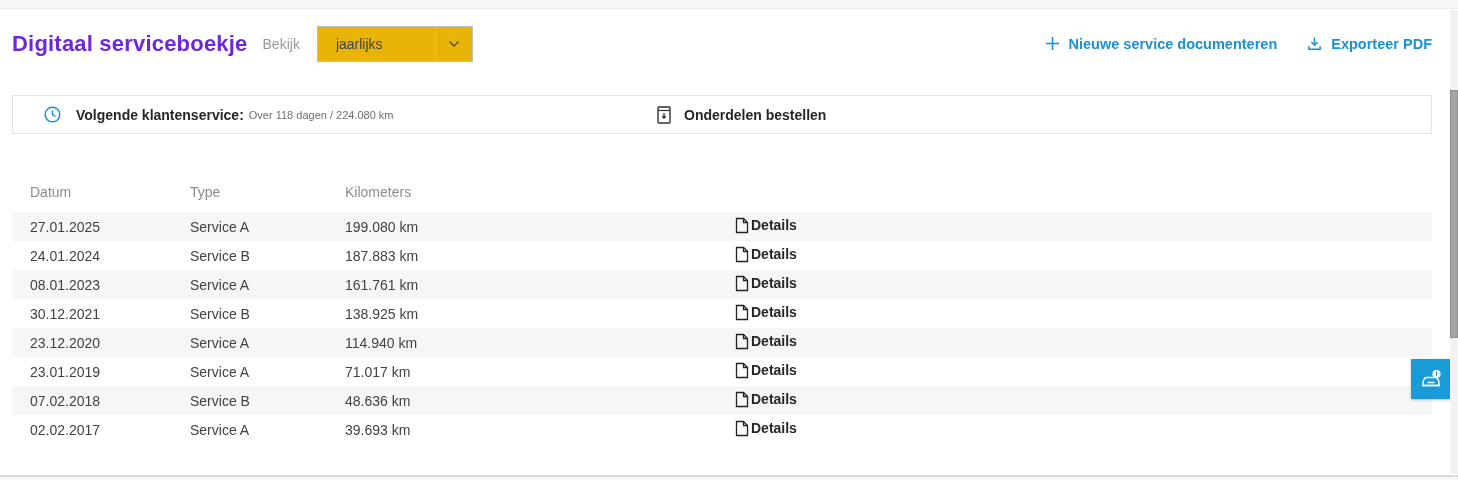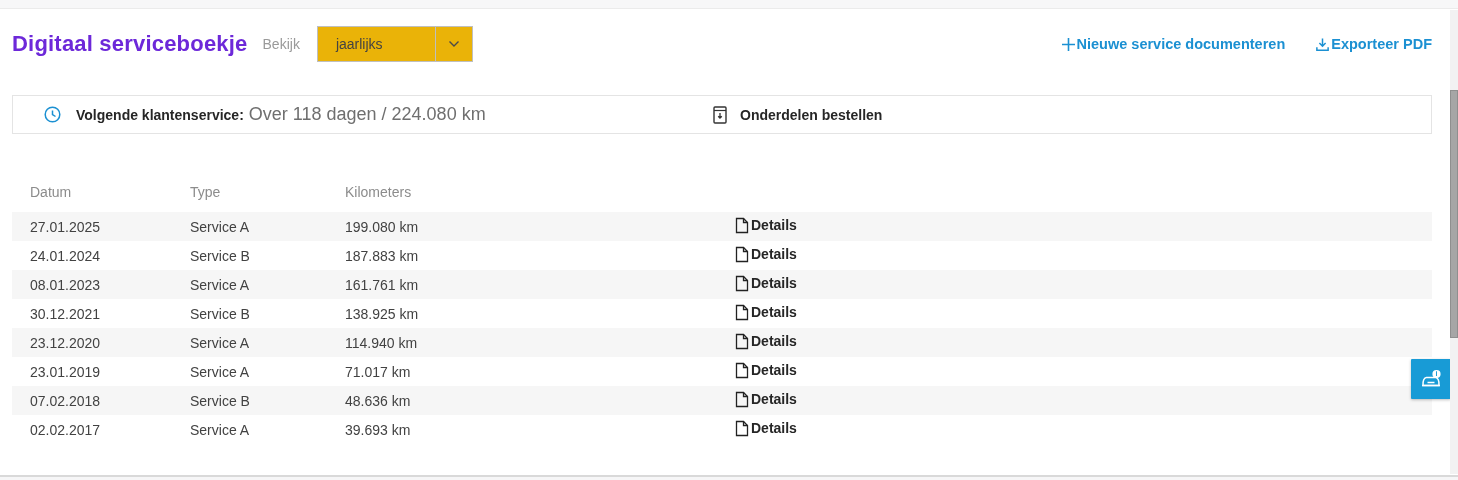--- a/index.html
+++ b/index.html
@@ -61,22 +61,22 @@
     justify-content: center;
   }
   .header-actions {
     margin-left: auto;
     display: flex;
     align-items: center;
     gap: 30px;
   }
   .action-link {
     display: flex;
-    align-items: center;
-    gap: 1px;
+    align-items: flex-start;
+    gap: 9px;
     font-size: 14.5px;
     font-weight: bold;
     color: var(--accent);
     text-decoration: none;
     cursor: pointer;
     white-space: nowrap;
   }
 
   
   .info-bar {
@@ -91,26 +91,26 @@
   }
   .info-left { display: flex; align-items: center; }
   .info-label {
     margin-left: 15px;
     font-size: 14px;
     font-weight: bold;
     color: #262626;
   }
   .info-value {
     margin-left: 5px;
-    font-size: 18px;
+    font-size: 11px;
     color: #6f6f6f;
   }
   .order-parts {
     position: absolute;
-    left: 700px;
+    left: 644px;
     top: 0;
     height: 100%;
     display: flex;
     align-items: center;
     gap: 13px;
     cursor: pointer;
   }
   .order-parts-label {
     font-size: 14px;
     font-weight: bold;

